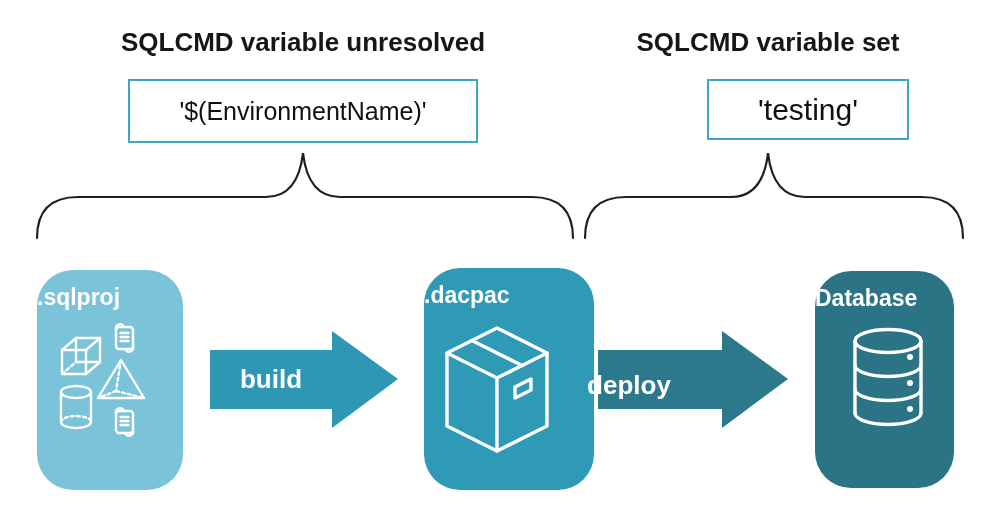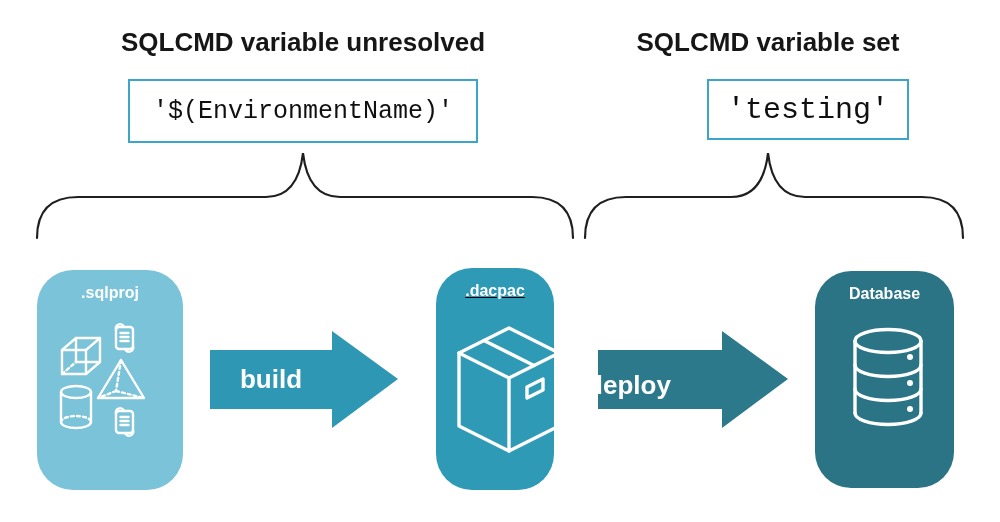--- a/index.html
+++ b/index.html
@@ -21,38 +21,38 @@
   }
   .heading-left  { left: 100px; top: 27px; width: 406px; }
   .heading-right { left: 565px; top: 27px; width: 406px; }
   .codebox {
     position: absolute;
     background: #ffffff;
     border: 2px solid var(--code-border, #3BA6C6);
     display: flex;
     align-items: center;
     justify-content: center;
-    font-family: Liberation Mono, monospace;
+    font-family: Liberation Sans, sans-serif;
     color: #101010;
     box-sizing: border-box;
   }
   .codebox-left  { left: 128px; top: 79px; width: 350px; height: 64px; font-size: 25px; }
   .codebox-right { left: 667px; top: 79px; width: 202px; height: 61px; font-size: 30px; margin-left: 40px; }
   .braces { position: absolute; left: 0; top: 140px; }
   .braces path { fill: none; stroke: var(--brace, #1f1f1f); stroke-width: 2.2; stroke-linecap: round; }
   .card { position: absolute; border-radius: 36px; }
   .card-sqlproj  { left: 37px;  top: 270px; width: 146px; height: 220px; background: var(--card-sqlproj,  #7AC3D9); }
-  .card-dacpac   { left: 436px; top: 268px; width: 118px; height: 222px; background: var(--card-dacpac,   #2F9AB5); text-decoration: underline; }
+  .card-dacpac   { left: 424px; top: 268px; width: 170px; height: 222px; background: var(--card-dacpac,   #2F9AB5); }
   .card-database { left: 815px; top: 271px; width: 139px; height: 217px; background: var(--card-database, #2A7486); }
   .card-label {
     margin-top: 14px;
-    text-align: center;
+    text-align: left;
     color: #ffffff;
     font-weight: bold;
-    font-size: 16px;
+    font-size: 23px;
   }
   .card-icon { position: absolute; }
   .icon-sqlproj  { left: 17px; top: 48px; }
   .icon-dacpac   { left: 21px; top: 58px; }
   .icon-database { left: 33px; top: 56px; }
   .arrow-svg { position: absolute; }
   .arrow-build-svg  { left: 210px; top: 331px; }
   .arrow-deploy-svg { left: 598px; top: 331px; }
   .arrow-label {
     position: absolute;

